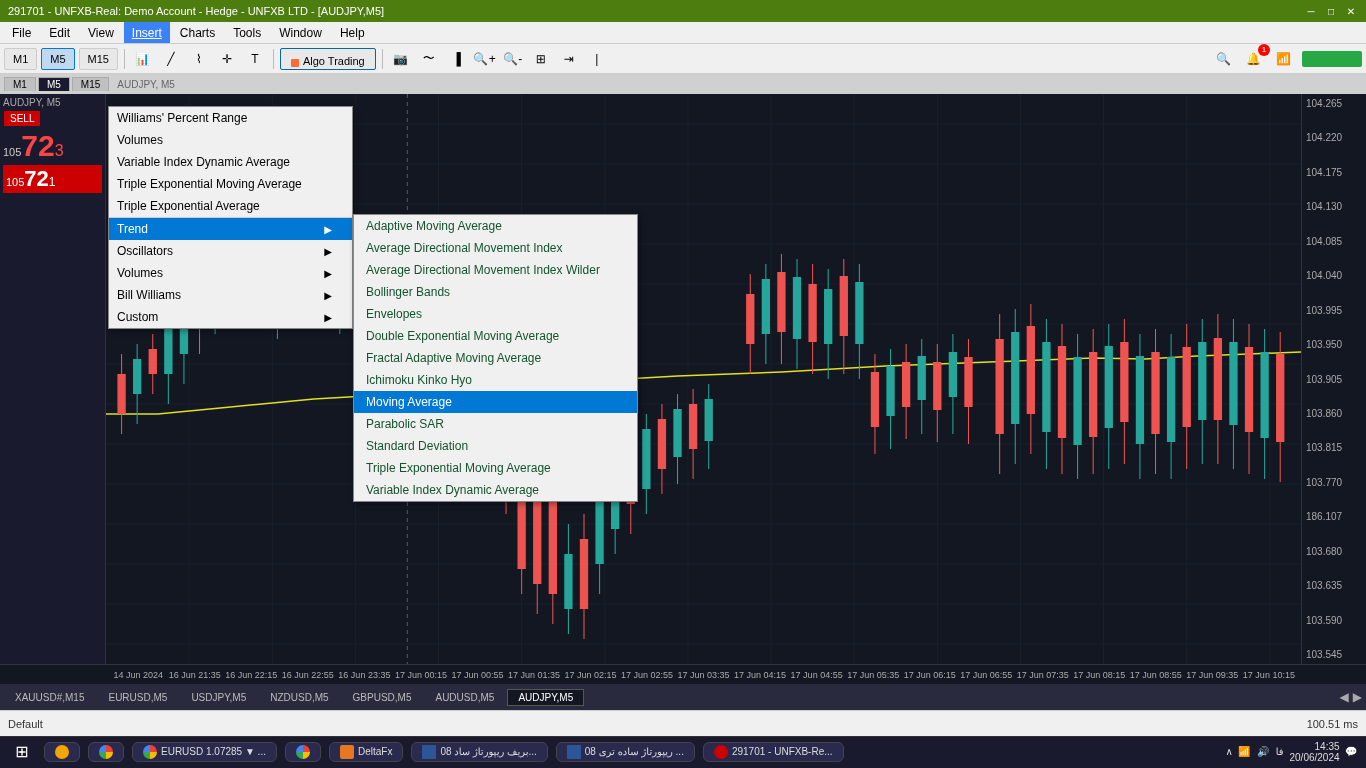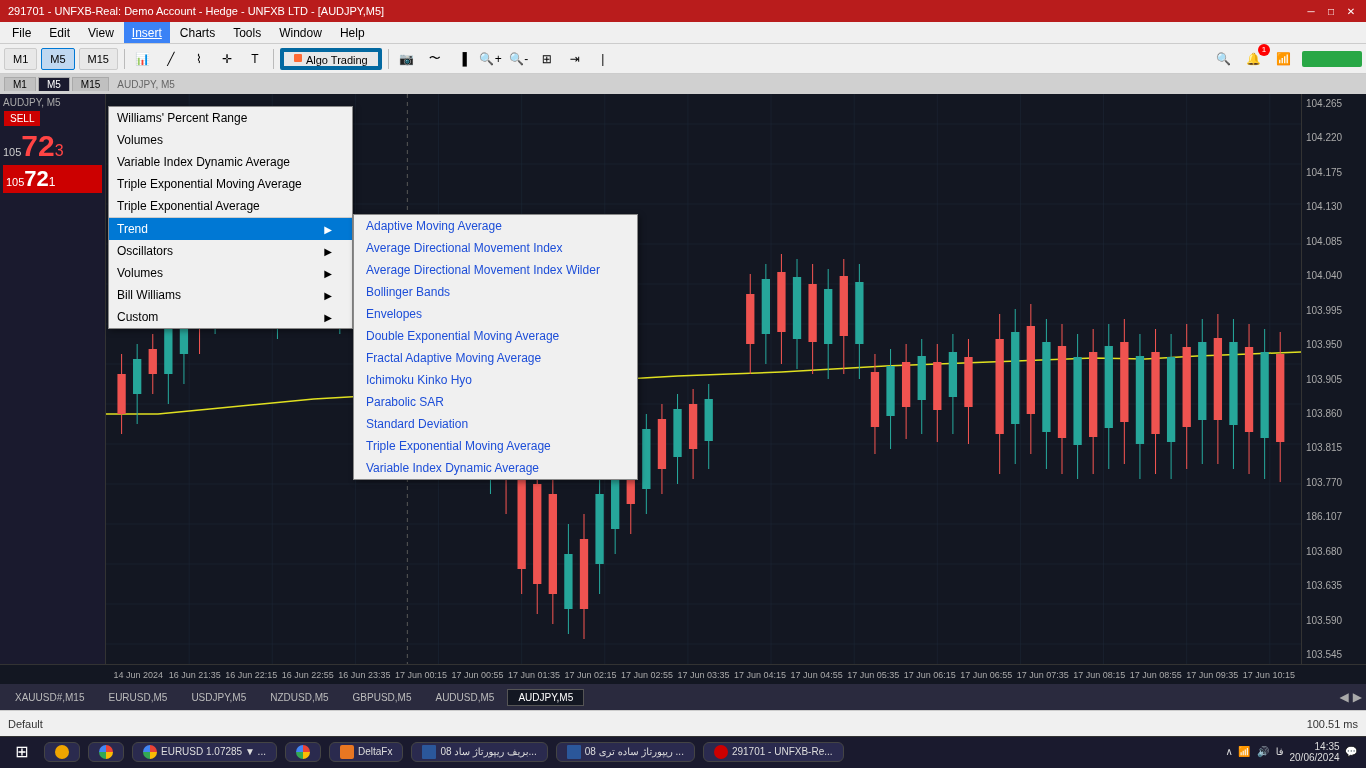--- a/index.html
+++ b/index.html
@@ -1,21 +1,21 @@
 <!DOCTYPE html>
 <html><head>
   <meta charset="utf-8">
   <style>
     * { margin: 0; padding: 0; box-sizing: border-box; }
     body { width: 1366px; height: 768px; overflow: hidden; font-family: 'Segoe UI', Tahoma, sans-serif; font-size: 12px; background: #1a1a2e; }
 
     
     .title-bar {
       height: 22px;
-      background: #b91c1c;
+      background: #4d7c0f;
       display: flex;
       align-items: center;
       justify-content: space-between;
       padding: 0 8px;
       color: white;
       font-size: 11px;
     }
     .title-bar-controls { display: flex; gap: 6px; }
     .title-bar-btn { width: 14px; height: 14px; display: flex; align-items: center; justify-content: center; cursor: pointer; font-size: 10px; color: white; }
 
@@ -59,26 +59,26 @@
       height: 22px;
       display: flex;
       align-items: center;
       border-radius: 2px;
     }
     .tb-btn.active { background: #c0d8f0; border-color: #0078d4; }
     .tb-separator { width: 1px; height: 20px; background: #bbb; margin: 0 2px; }
     .tb-icon-btn { width: 24px; height: 22px; display: flex; align-items: center; justify-content: center; cursor: pointer; border: 1px solid transparent; border-radius: 2px; }
     .algo-btn {
       background: #e8e8e8;
-      border: 4px solid #0369a1;
+      border: 1px solid #0369a1;
       padding: 2px 10px;
       cursor: pointer;
       font-size: 11px;
       display: flex;
-      align-items: flex-start;
+      align-items: flex-end;
       gap: 4px;
       height: 22px;
       border-radius: 2px;
     }
     .algo-btn-dot { width: 8px; height: 8px; background: #ff6b35; border-radius: 1px; }
 
     
     .chart-tabs-row {
       height: 20px;
       background: #d0d0d0;
@@ -215,21 +215,21 @@
       justify-content: space-between;
       font-size: 12px;
       color: #000;
     }
     .menu-entry.active-bg { background: #0078d4; color: white; }
     .menu-entry .arrow { font-size: 10px; }
     .submenu-entry {
       padding: 4px 12px;
       cursor: pointer;
       font-size: 12px;
-      color: #1d4ed8;
+      color: #14532d;
     }
     .submenu-entry.active-bg { background: #0078d4; color: white; }
 
     
     .time-axis {
       height: 20px;
       background: #131722;
       display: flex;
       align-items: center;
       padding: 0 4px;
@@ -620,20 +620,21 @@
 
     <div style="position:absolute; top:120px; left:353px; background:#f0f0f0; border:1px solid #888; min-width:285px; box-shadow:2px 2px 6px rgba(0,0,0,0.4);">
       <div class="submenu-entry">Adaptive Moving Average</div>
       <div class="submenu-entry">Average Directional Movement Index</div>
       <div class="submenu-entry">Average Directional Movement Index Wilder</div>
       <div class="submenu-entry">Bollinger Bands</div>
       <div class="submenu-entry">Envelopes</div>
       <div class="submenu-entry">Double Exponential Moving Average</div>
       <div class="submenu-entry">Fractal Adaptive Moving Average</div>
       <div class="submenu-entry">Ichimoku Kinko Hyo</div>
+      <div class="submenu-entry active-bg">Moving Average</div>
       <div class="submenu-entry">Parabolic SAR</div>
       <div class="submenu-entry">Standard Deviation</div>
       <div class="submenu-entry">Triple Exponential Moving Average</div>
       <div class="submenu-entry">Variable Index Dynamic Average</div>
     </div>
   </div>
 
 </div>
 
 <div class="time-axis">

